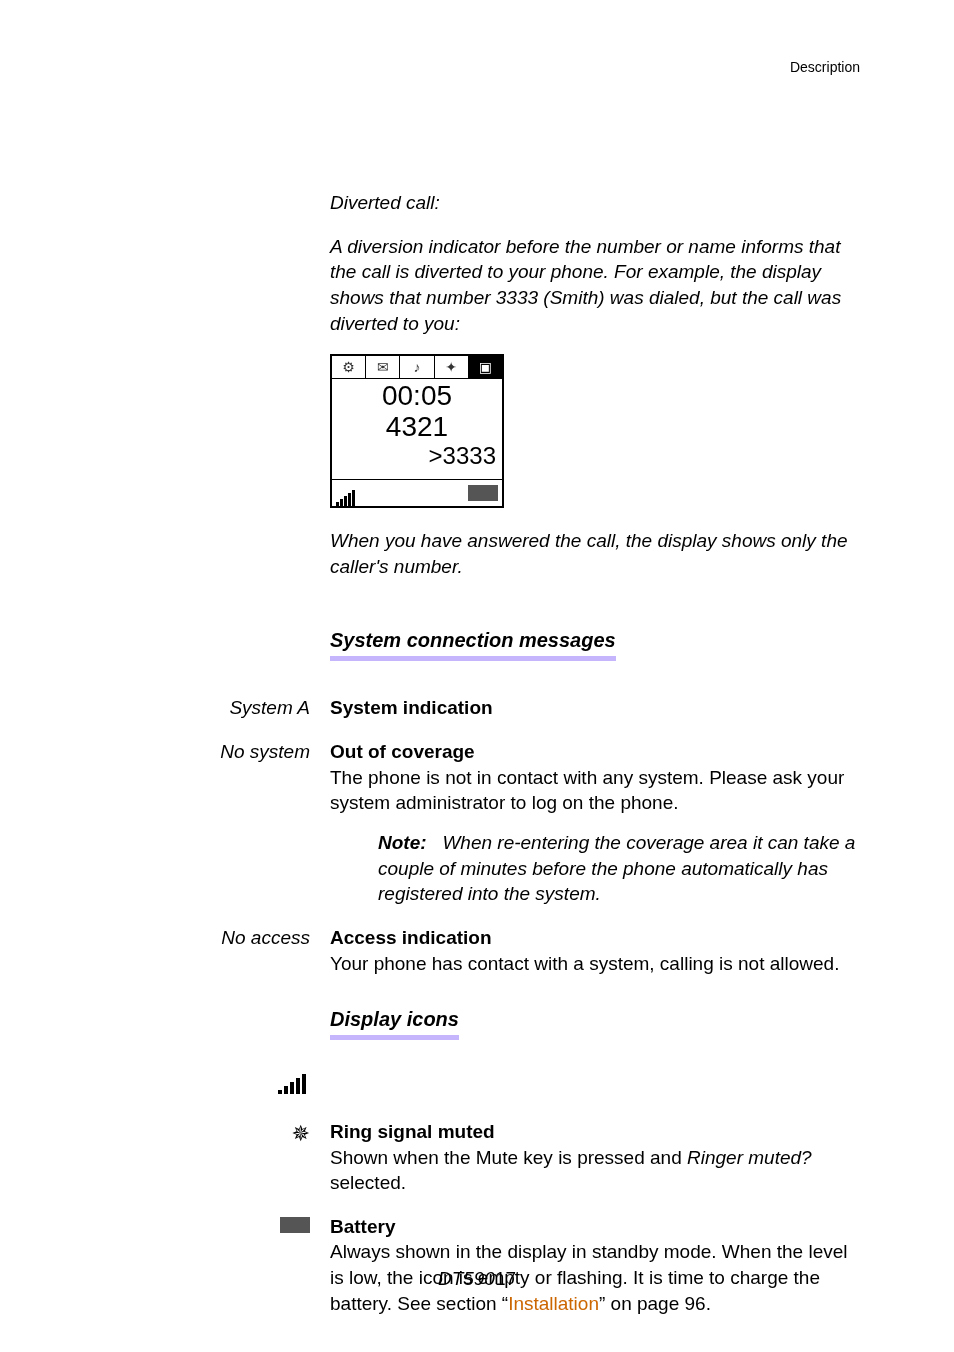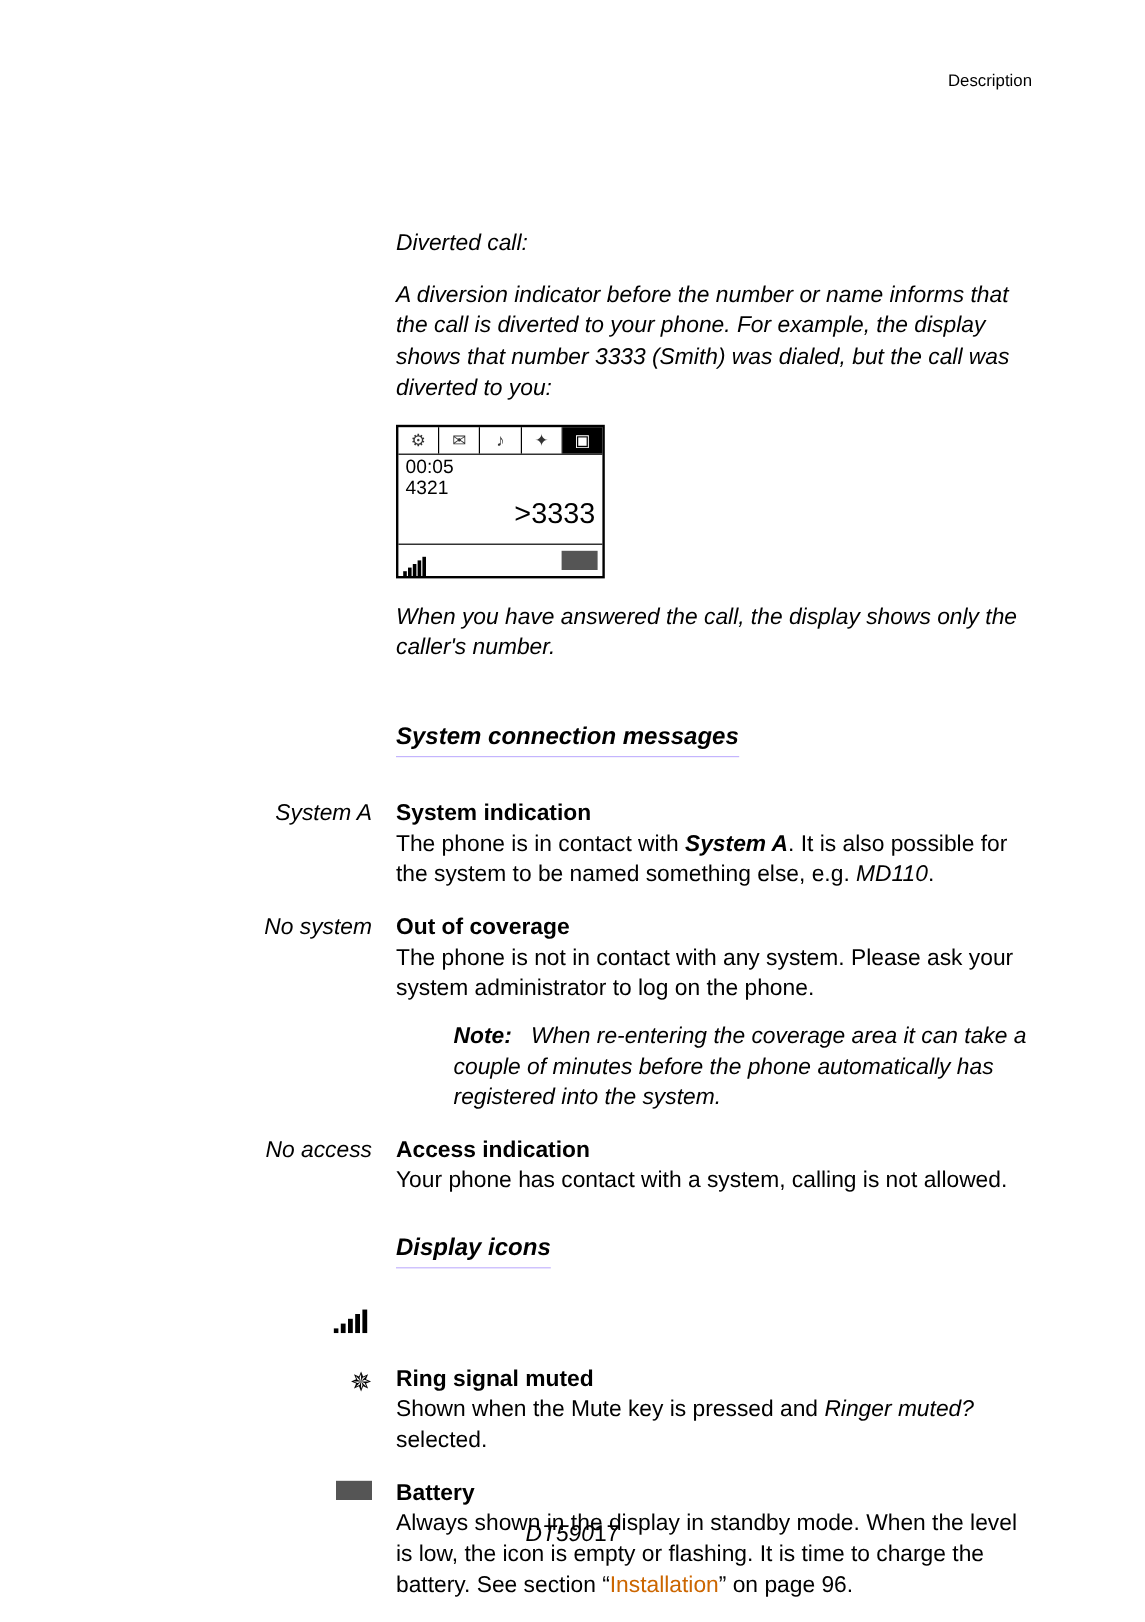--- a/index.html
+++ b/index.html
@@ -39,21 +39,21 @@
   }
   .right-col {
     margin-left: 236px;
   }
   .block { margin-bottom: 18px; overflow: hidden; }
   .para { margin-bottom: 18px; font-style: italic; }
   h3.section {
     font-style: italic;
     font-weight: bold;
     font-size: 20px;
-    border-bottom: 1px solid #c4b5fd;
+    border-bottom: 5px solid #c4b5fd;
     display: inline-block;
     padding-bottom: 2px;
     margin-bottom: 16px;
   }
   .bold { font-weight: bold; }
   .ital { font-style: italic; }
   .note { margin-left: 48px; }
   .link { color: #cc6600; }
   .lcd {
     width: 174px;
@@ -72,21 +72,21 @@
     font-size: 14px;
     line-height: 22px;
     color: #333;
   }
   .lcd-top .cell:last-child { border-right: none; background: #000; color:#fff; }
   .lcd-body {
     padding: 2px 6px 10px 6px;
     font-family: Helvetica, Arial, sans-serif;
     border-bottom: 1px solid #000;
   }
-  .lcd-body .c { text-align: left; font-size: 16px; line-height: 1.1; }
+  .lcd-body .c { text-align: center; font-size: 28px; line-height: 1.1; }
   .lcd-body .l { text-align: right; font-size: 24px; line-height: 1.1; }
   .lcd-bottom {
     display: flex;
     justify-content: space-between;
     align-items: center;
     padding: 3px 4px;
     height: 26px;
   }
   .sig { display:inline-block; }
   .sig span { display:inline-block; width:3px; margin-right:1px; background:#000; vertical-align:bottom; }
@@ -148,23 +148,20 @@
     <div class="block" style="margin-top:30px;">
       <div class="right-col">
         <h3 class="section">System connection messages</h3>
       </div>
     </div>
 
     <div class="block">
       <div class="left-col">System A</div>
       <div class="right-col">
         <div class="bold">System indication</div>
-        <div>
-          <span>The phone is in contact with </span><span class="bold ital">System A</span><span>. It is also possible for the system to be named something else, e.g. </span><span class="ital">MD110</span><span>.</span>
-        </div>
       </div>
     </div>
 
     <div class="block">
       <div class="left-col">No system</div>
       <div class="right-col">
         <div class="bold">Out of coverage</div>
         <div>The phone is not in contact with any system. Please ask your system administrator to log on the phone.</div>
         <div class="note" style="margin-top:14px;">
           <span class="bold ital">Note:</span>

